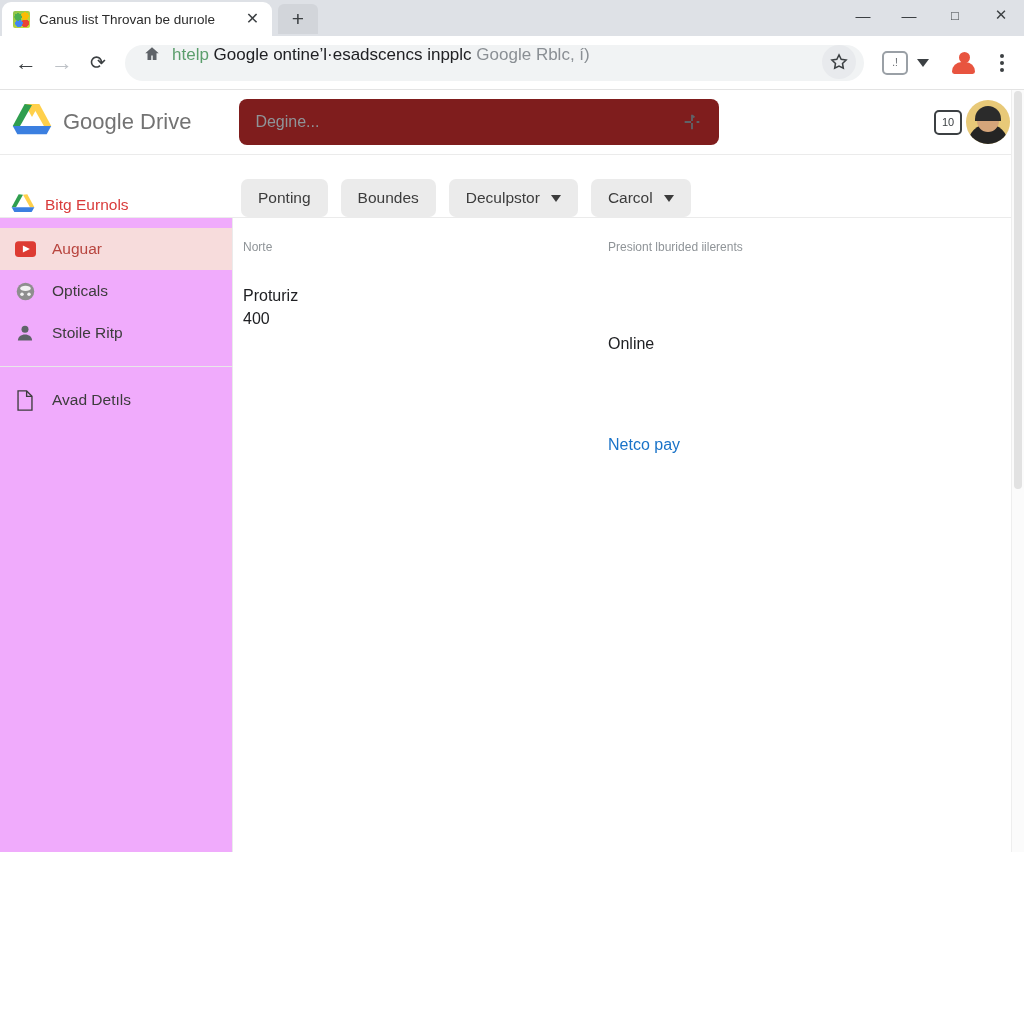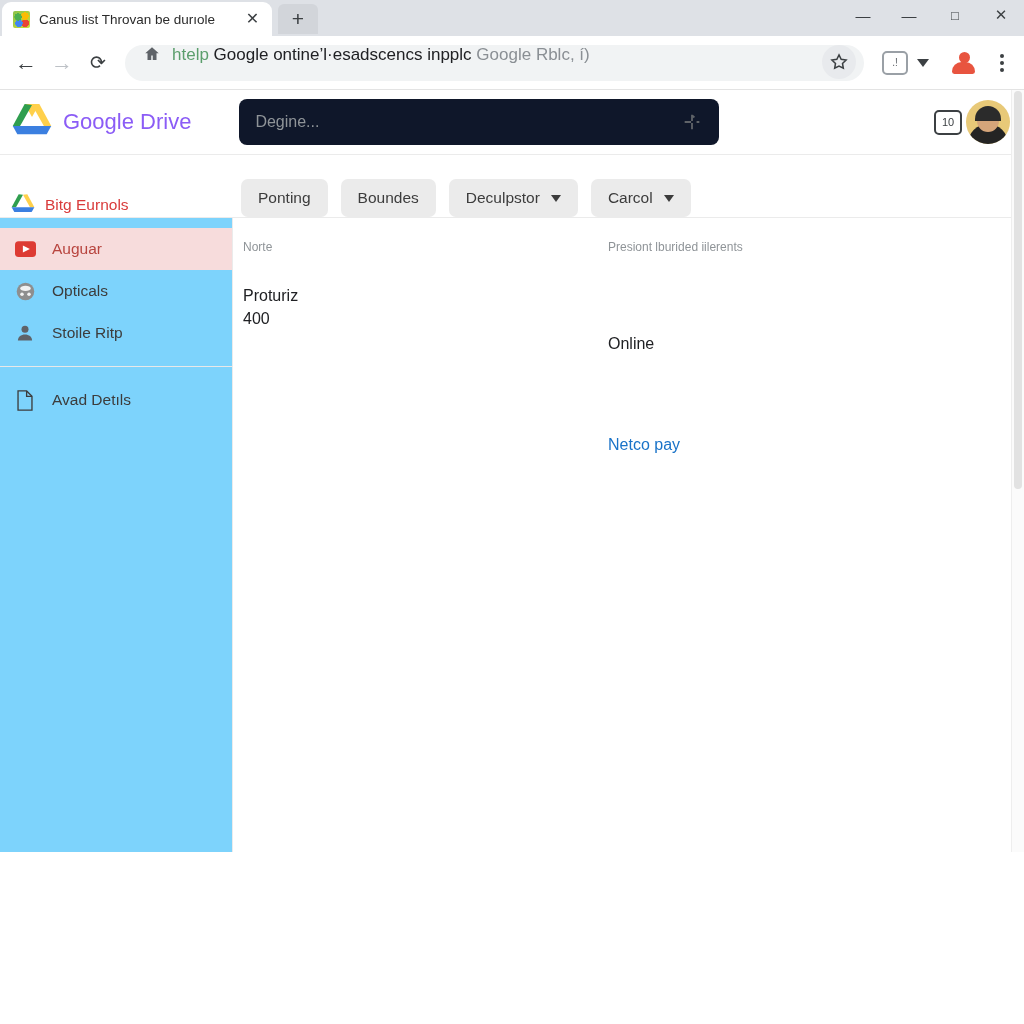--- a/index.html
+++ b/index.html
@@ -119,24 +119,24 @@
 
   
   .page { flex: 1; background: #ffffff; display: flex; flex-direction: column; position: relative; overflow: hidden; }
 
   .drive-header {
     height: 65px; flex: 0 0 65px; display: flex; align-items: center;
     padding: 0 14px 0 10px; border-bottom: 1px solid #ebebeb; gap: 0;
   }
   .drive-logo { width: 46px; height: 40px; flex: 0 0 46px; position: relative; }
   .drive-logo svg { display: block; }
-  .drive-name { font-size: 22px; color: #8b5cf6; margin-left: 7px; white-space: nowrap; }
+  .drive-name { font-size: 22px; color: #737373; margin-left: 7px; white-space: nowrap; }
 
   .searchbox {
-    margin-left: 48px; width: 480px; height: 46px; background: #0f172a;
+    margin-left: 48px; width: 480px; height: 46px; background: #7f1d1d;
     border-radius: 8px; display: flex; align-items: center;
     padding: 0 16px; gap: 10px; flex: 0 0 480px;
   }
   .search-placeholder { flex: 1; font-size: 16px; color: #8f9498; }
   .tune-icon { width: 22px; height: 22px; color: #5f6368; flex: 0 0 22px; }
 
   .header-right { margin-left: auto; display: flex; align-items: center; gap: 4px; }
   .count-badge {
     width: 28px; height: 25px; border: 2px solid #3c4043; border-radius: 5px;
     display: flex; align-items: center; justify-content: center;
@@ -174,21 +174,21 @@
   }
   .tbtn .tri {
     width: 0; height: 0; border-left: 5px solid transparent;
     border-right: 5px solid transparent; border-top: 7px solid #3c3c3c;
   }
 
   .body-area { flex: 1; display: flex; min-height: 0; }
 
   .sidebar {
     width: 233px; flex: 0 0 233px; border-right: 1px solid #ebebeb;
-    padding-top: 10px; background: #7dd3fc;
+    padding-top: 10px; background: #f0abfc;
   }
   .side-item {
     height: 42px; display: flex; align-items: center; gap: 16px;
     padding: 0 14px; font-size: 15.5px; color: #3c3c3c;
   }
   .side-item.active { background: #f7dcdc; color: #b8453f; }
   .side-icon { width: 22px; height: 22px; flex: 0 0 22px; display: flex; align-items: center; justify-content: center; }
   .side-sep { height: 1px; background: #e8e8e8; margin: 12px 0; }
 
   .content { flex: 1; padding: 22px 20px 0 10px; display: flex; min-width: 0; }

